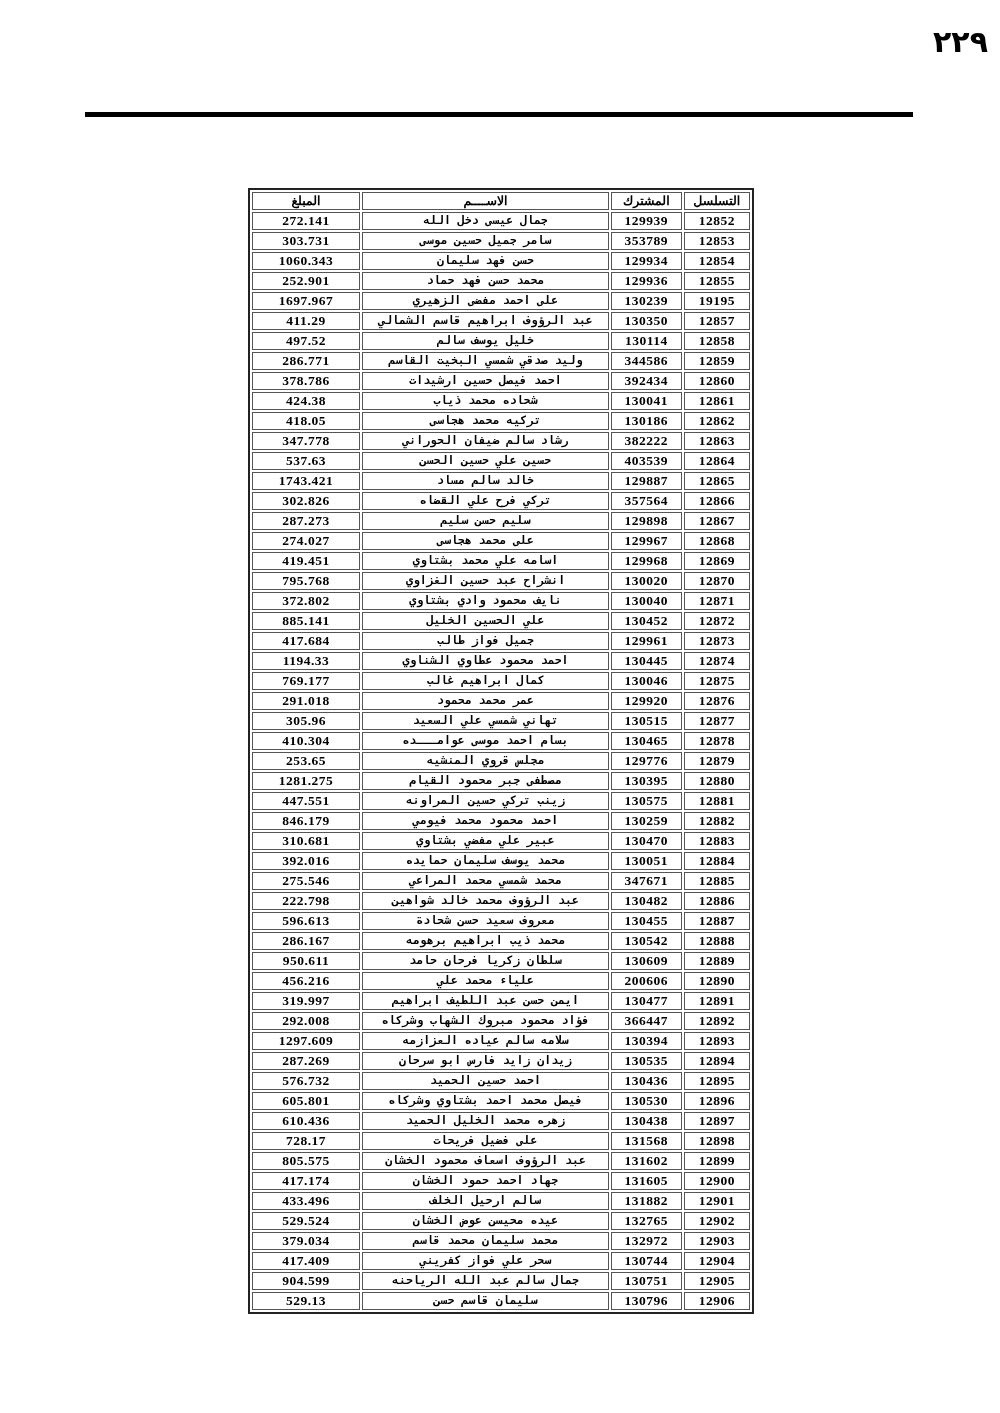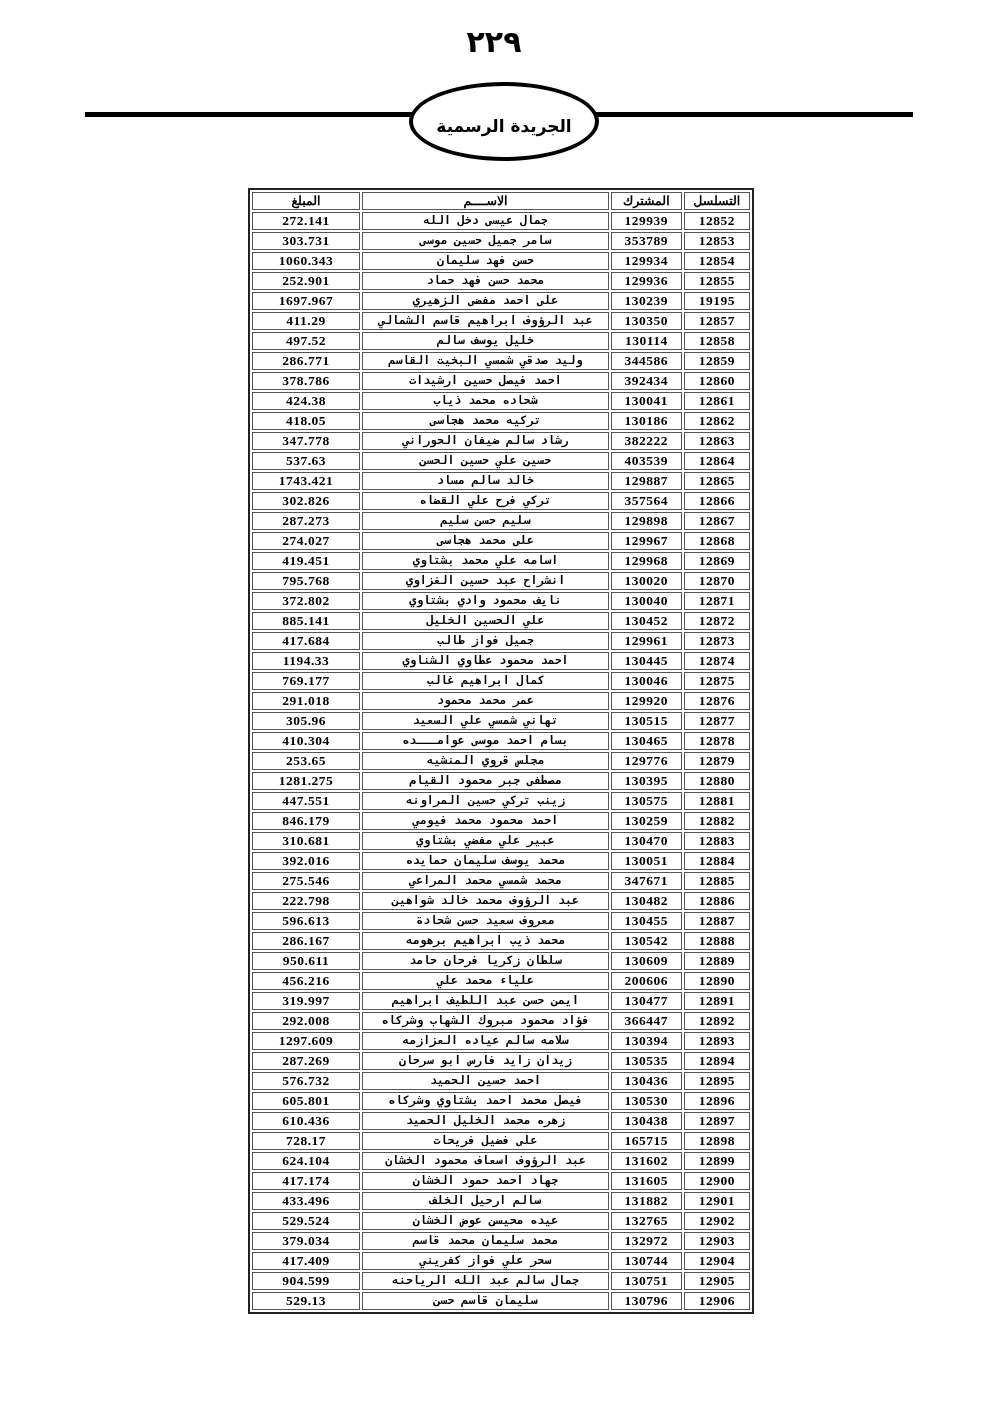--- a/index.html
+++ b/index.html
@@ -14,21 +14,21 @@
     background: #ffffff;
     overflow: hidden;
     font-family: "DejaVu Sans", sans-serif;
     color: #000;
   }
   .page-number {
     position: absolute;
     top: 24px;
     left: 0;
     right: 12px;
-    text-align: center;
+    text-align: right;
     font-size: 30px;
     font-weight: bold;
     letter-spacing: 2px;
     color: #000;
   }
   .header-rule {
     position: absolute;
     top: 112px;
     left: 85px;
     width: 828px;
@@ -101,23 +101,20 @@
 </style>
 </head>
 <body>
 
 <div class="page">
 
   <div class="page-number">٢٢٩</div>
 
   <div class="header-rule"></div>
 
-  <div class="banner-ellipse">
-    <span class="banner-title">الجريدة الرسمية</span>
-  </div>
 
   <table class="gazette-table" dir="rtl">
     <colgroup>
       <col class="c-serial">
       <col class="c-subscriber">
       <col class="c-name">
       <col class="c-amount">
     </colgroup>
     <thead>
       <tr>
@@ -399,29 +396,29 @@
     <td class="num">605.801</td>
   </tr>
         <tr>
     <td class="num">12897</td>
     <td class="num">130438</td>
     <td class="name">زهره محمد الخليل الحميد</td>
     <td class="num">610.436</td>
   </tr>
         <tr>
     <td class="num">12898</td>
-    <td class="num">165715</td>
+    <td class="num">131568</td>
     <td class="name">على فضيل فريحات</td>
     <td class="num">728.17</td>
   </tr>
         <tr>
     <td class="num">12899</td>
     <td class="num">131602</td>
     <td class="name">عبد الرؤوف اسعاف محمود الخشان</td>
-    <td class="num">624.104</td>
+    <td class="num">805.575</td>
   </tr>
         <tr>
     <td class="num">12900</td>
     <td class="num">131605</td>
     <td class="name">جهاد احمد حمود الخشان</td>
     <td class="num">417.174</td>
   </tr>
         <tr>
     <td class="num">12901</td>
     <td class="num">131882</td>

